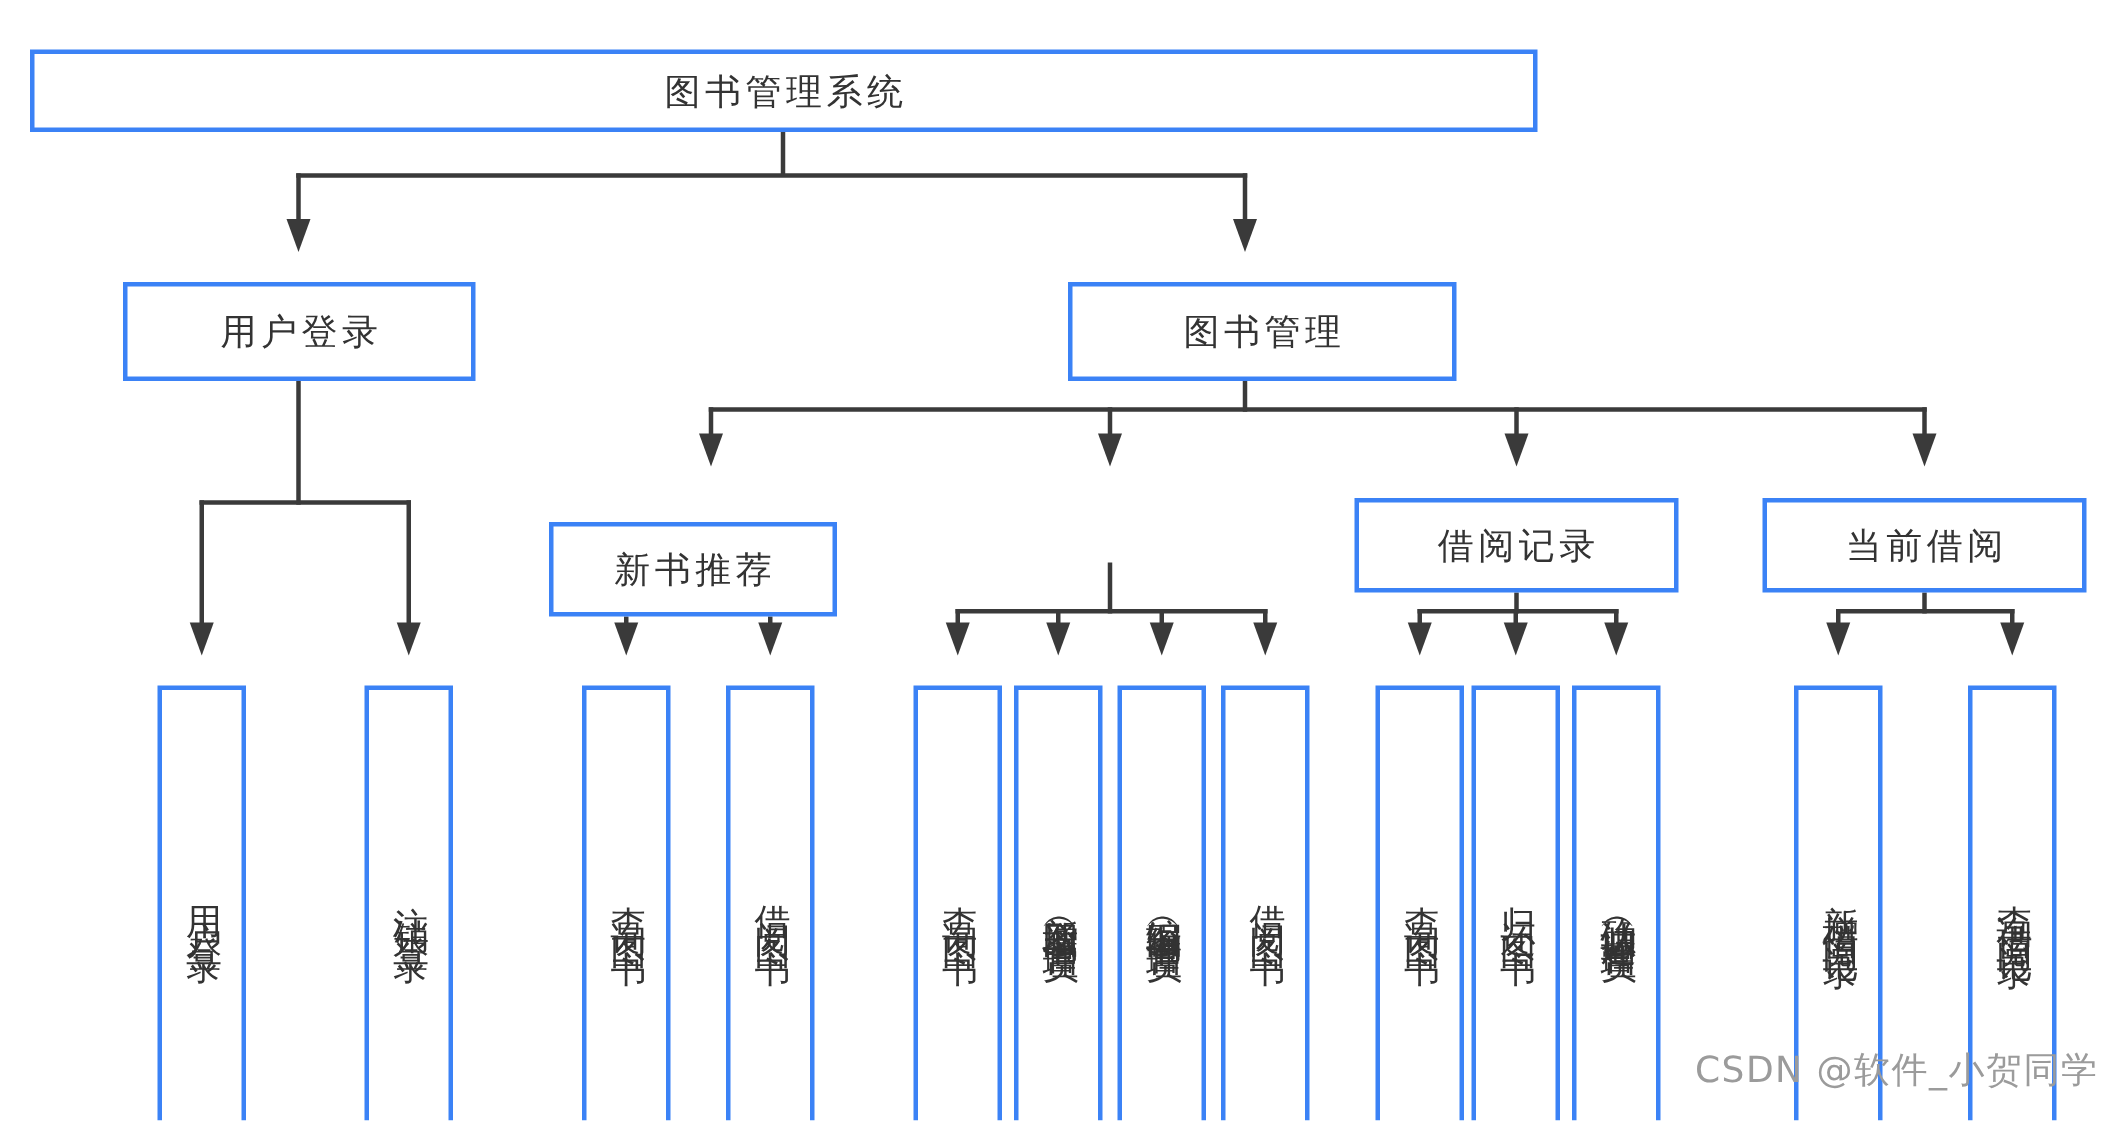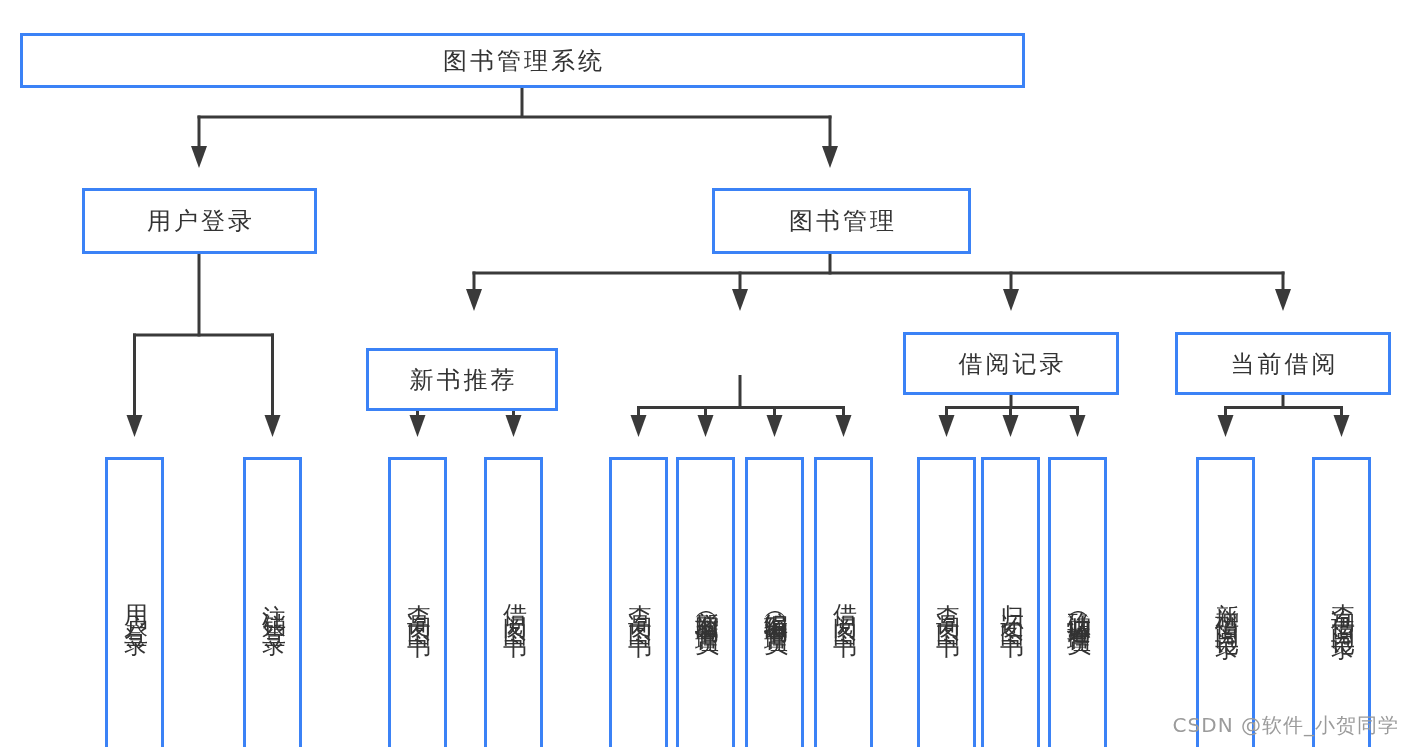--- a/index.html
+++ b/index.html
@@ -31,22 +31,22 @@
     writing-mode:vertical-rl;
     text-orientation:mixed;
     text-align:center;
     line-height:51px;
     font-size:24px;
   }
   .ls4{letter-spacing:10px;}
   .ls6{letter-spacing:7px;}
   .ls9{letter-spacing:3px;}
   .watermark{
-    position:absolute;right:6px;bottom:8px;
-    font-size:20px;letter-spacing:1px;
+    position:absolute;right:6px;bottom:18px;
+    font-size:24px;letter-spacing:1px;
     color:#9b9b9b;z-index:5;white-space:nowrap;
   }
 </style>
 </head>
 <body>
 
 <div id="canvas">
 
   <svg id="edges" viewBox="0 0 1405 747" xmlns="http://www.w3.org/2000/svg">
 

